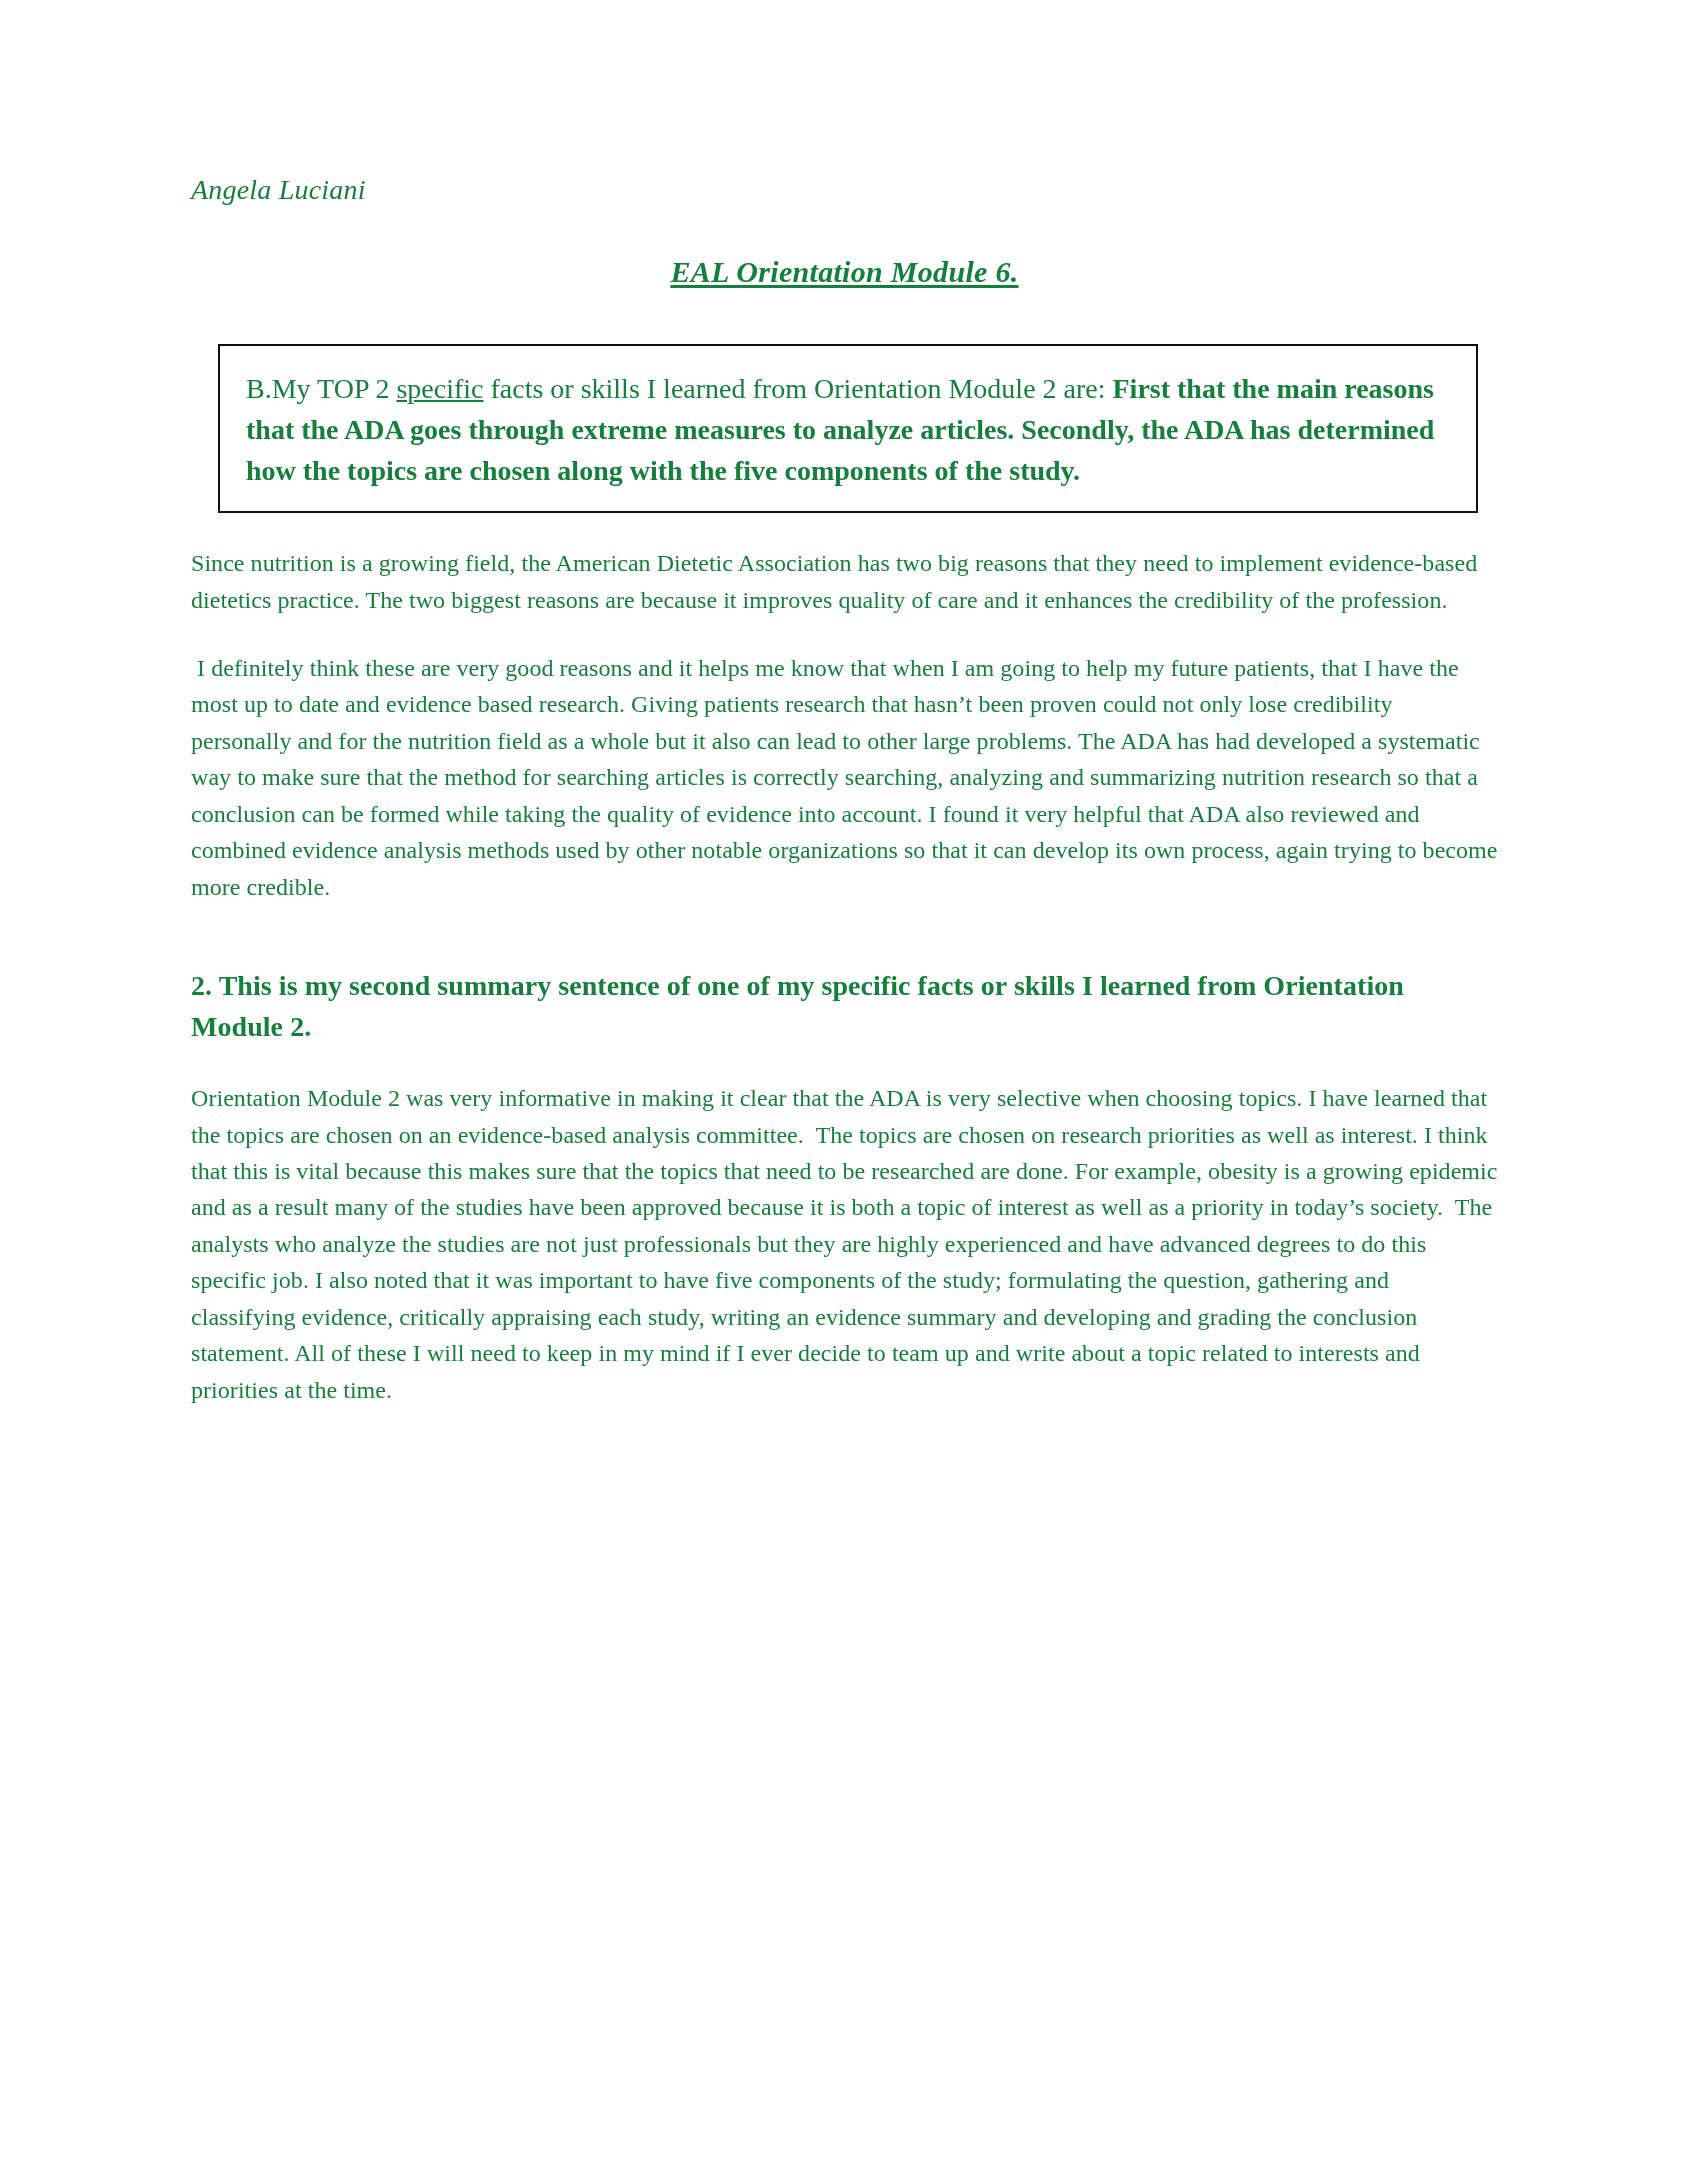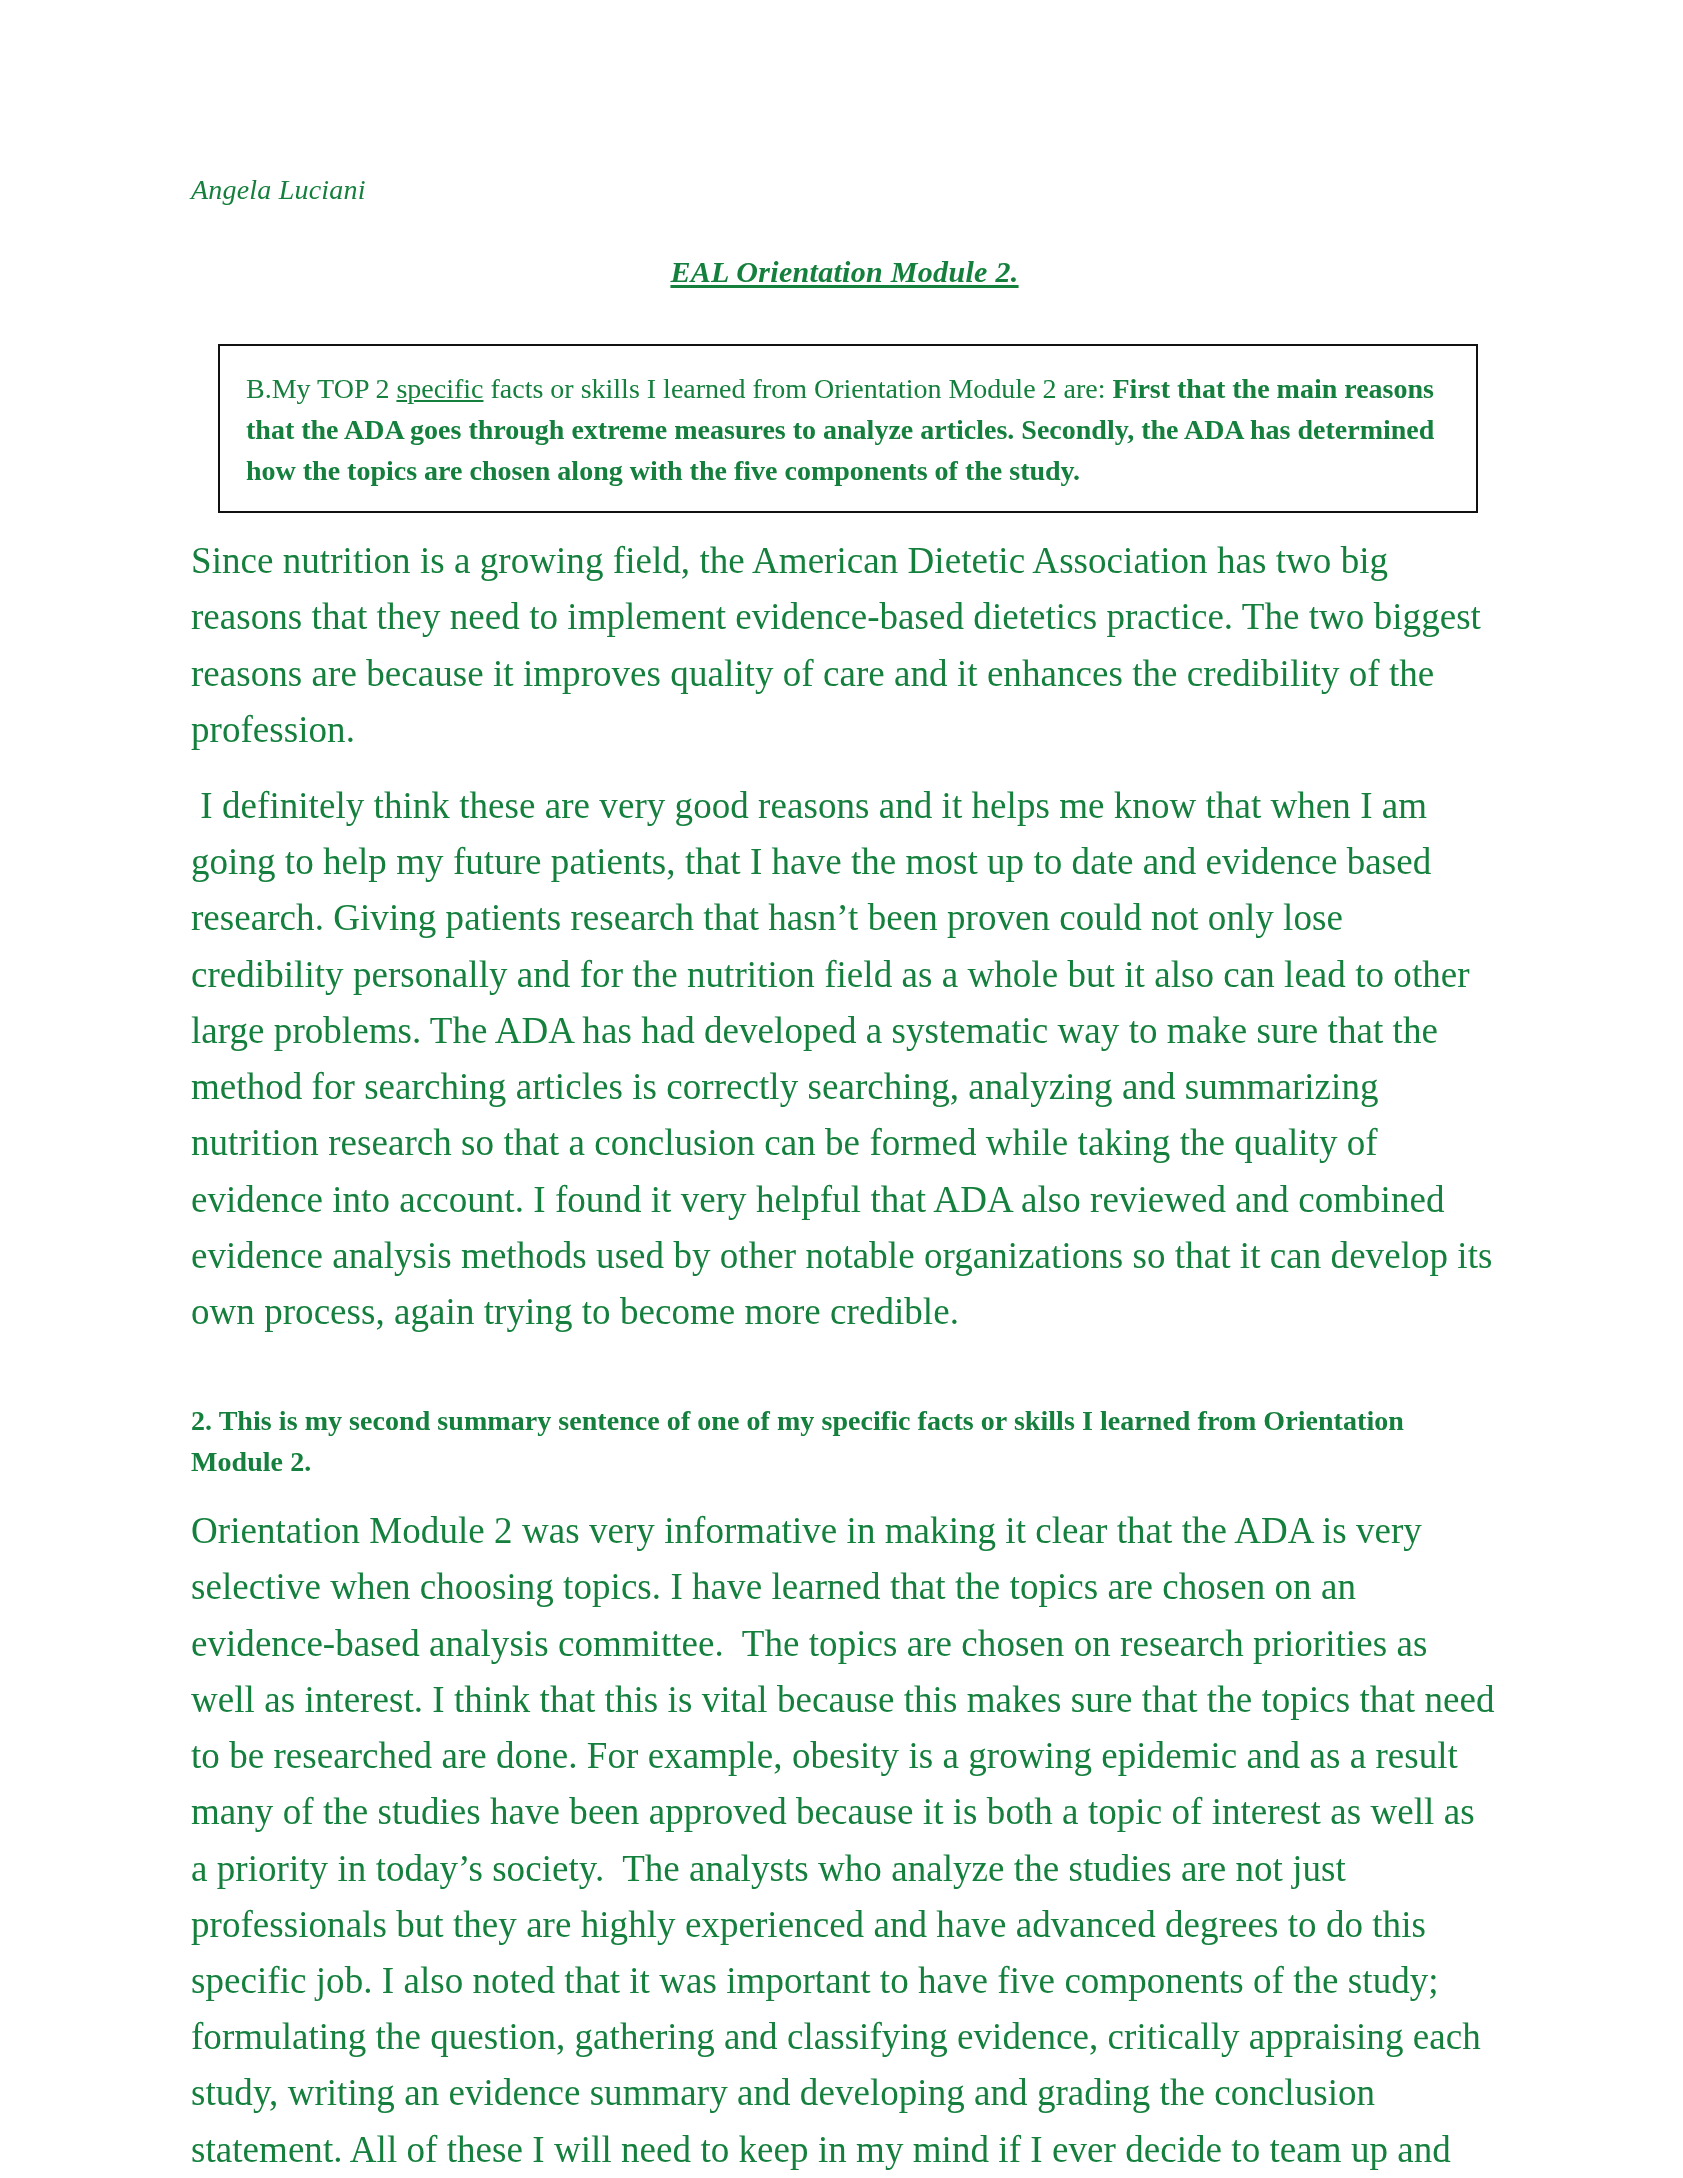--- a/index.html
+++ b/index.html
@@ -57,38 +57,38 @@
   .callout-text .b { font-weight: bold; }
 
   .section-heading {
     font-weight: bold;
     font-size: 28px;
     line-height: 1.46;
     margin-top: 61px;
     letter-spacing: 0.05px;
   }
   .body-para {
-    font-size: 37px;
+    font-size: 24px;
     line-height: 1.52;
-    margin-top: 20px;
+    margin-top: 32px;
     text-align: left;
     letter-spacing: 0.05px;
   }
   .pre-space { white-space: pre-wrap; }
 </style>
 </head>
 <body>
 
 <div class="page">
   <div class="content">
 
     <div class="author">Angela Luciani</div>
 
     <div class="doc-title-wrap">
-      <span class="doc-title">EAL Orientation Module 2.</span>
+      <span class="doc-title">EAL Orientation Module 6.</span>
     </div>
 
     <div class="callout-box">
       <div class="callout-text">
         <span>B.My TOP 2 </span><span class="u">specific</span><span> facts or skills I learned from Orientation Module 2 are: </span><span class="b pre-space">First that the main reasons that the ADA goes through extreme measures to analyze articles. Secondly, the ADA has determined  how the topics are chosen along with the five components of the study.</span>
       </div>
     </div>
 
     <div class="body-para">Since nutrition is a growing field, the American Dietetic Association has two big reasons that they need to implement evidence-based dietetics practice. The two biggest reasons are because it improves quality of care and it enhances the credibility of the profession.</div>
     <div class="body-para pre-space"> I definitely think these are very good reasons and it helps me know that when I am going to help my future patients, that I have the most up to date and evidence based research. Giving patients research that hasn’t been proven could not only lose credibility personally and for the nutrition field as a whole but it also can lead to other large problems. The ADA has had developed a systematic way to make sure that the method for searching articles is correctly searching, analyzing and summarizing nutrition research so that a conclusion can be formed while taking the quality of evidence into account. I found it very helpful that ADA also reviewed and combined evidence analysis methods used by other notable organizations so that it can develop its own process, again trying to become more credible.</div>

